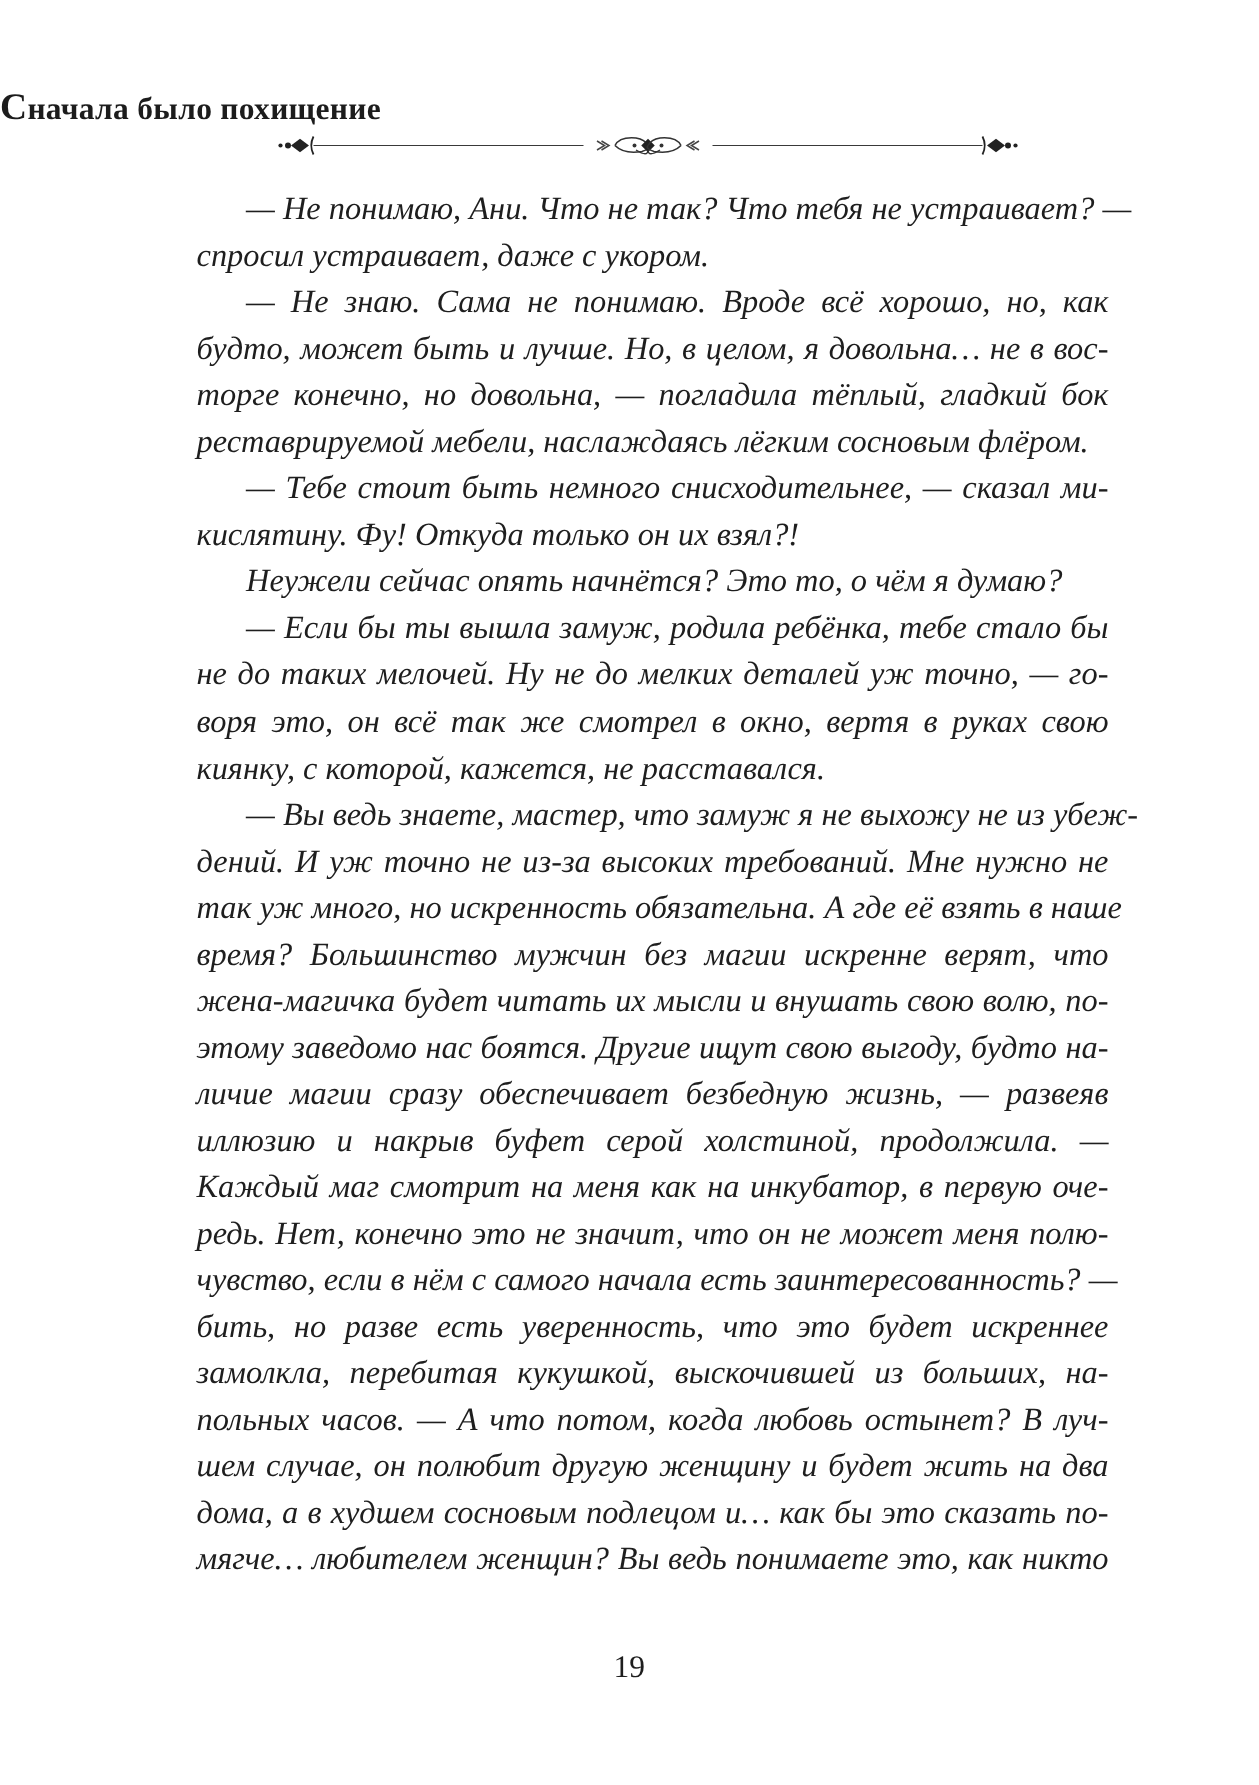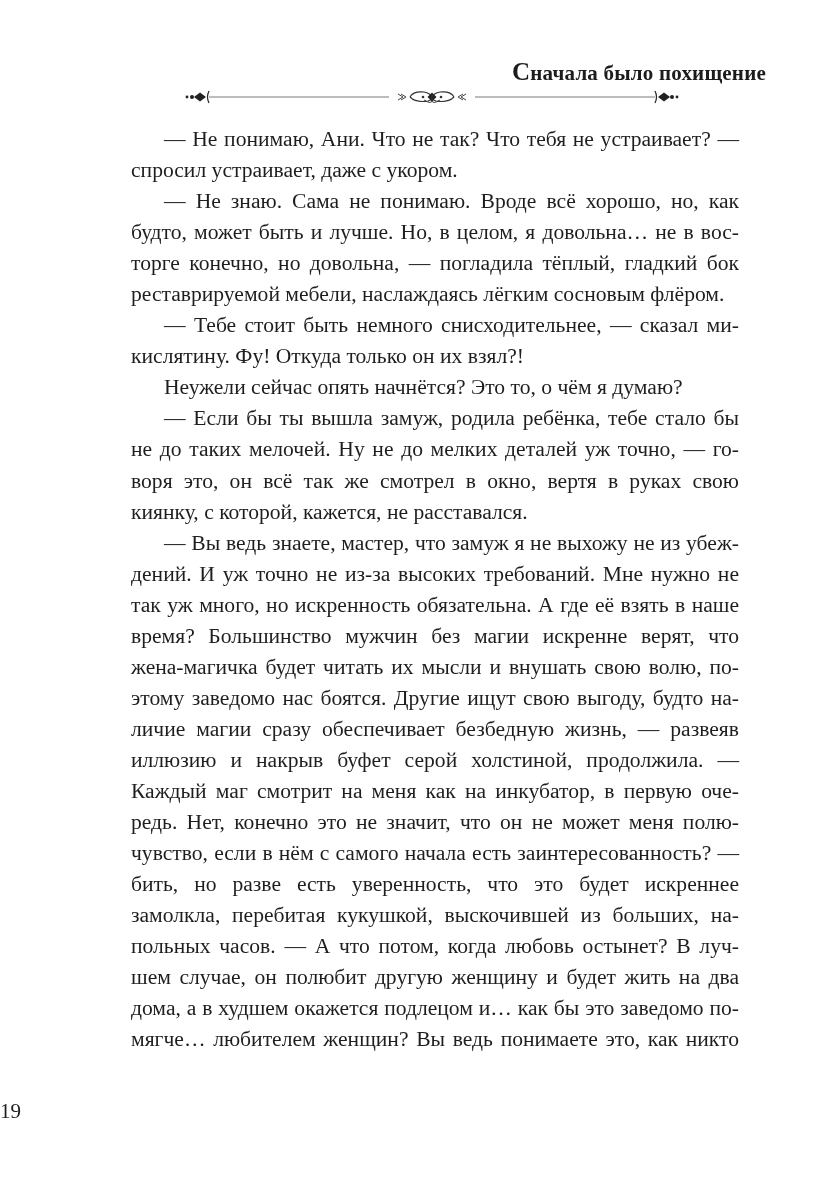--- a/index.html
+++ b/index.html
@@ -20,21 +20,21 @@
       left: 0; top: 0;
       width: 839px;
       height: 1190px;
       background: #ffffff;
     }
     .running-head {
       position: absolute;
       left: 0;
       top: 58px;
       width: 766px;
-      text-align: right;
+      text-align: left;
       font-family: "Liberation Serif", "DejaVu Serif", serif;
       font-weight: bold;
       font-size: 21px;
       letter-spacing: 0.2px;
       color: #1c1c1c;
     }
     .running-head .cap {
       font-size: 25px;
       font-weight: bold;
     }
@@ -54,33 +54,34 @@
       font-size: 21.6px;
       line-height: 31.05px;
       color: #1e1e1e;
     }
     .body-text .line {
       display: block;
       white-space: nowrap;
       text-align: justify;
       text-align-last: justify;
       height: 31.05px;
+      font-style: italic;
     }
     .body-text .line.last {
       text-align-last: left;
     }
     .body-text .line.indent {
       padding-left: 33px;
     }
     .page-number {
       position: absolute;
       left: 0;
       top: 1099px;
       width: 839px;
-      text-align: left;
+      text-align: center;
       font-family: "Liberation Serif", "DejaVu Serif", serif;
       font-size: 21px;
       color: #1e1e1e;
     }
   </style>
 </head>
 <body>
 
 <div class="page">
 
@@ -153,19 +154,19 @@
     <span class="line">этому заведомо нас боятся. Другие ищут свою выгоду, будто на-</span>
     <span class="line">личие магии сразу обеспечивает безбедную жизнь, — развеяв</span>
     <span class="line">иллюзию и накрыв буфет серой холстиной, продолжила. —</span>
     <span class="line">Каждый маг смотрит на меня как на инкубатор, в первую оче-</span>
     <span class="line">редь. Нет, конечно это не значит, что он не может меня полю-</span>
     <span class="line">чувство, если в нём с самого начала есть заинтересованность? —</span>
     <span class="line">бить, но разве есть уверенность, что это будет искреннее</span>
     <span class="line">замолкла, перебитая кукушкой, выскочившей из больших, на-</span>
     <span class="line">польных часов. — А что потом, когда любовь остынет? В луч-</span>
     <span class="line">шем случае, он полюбит другую женщину и будет жить на два</span>
-    <span class="line">дома, а в худшем окажется подлецом и… как бы это заведомо по-</span>
+    <span class="line">дома, а в худшем сосновым подлецом и… как бы это сказать по-</span>
     <span class="line">мягче… любителем женщин? Вы ведь понимаете это, как никто</span>
   </div>
 
   <div class="page-number">19</div>
 
 </div>
 
 </body></html>

